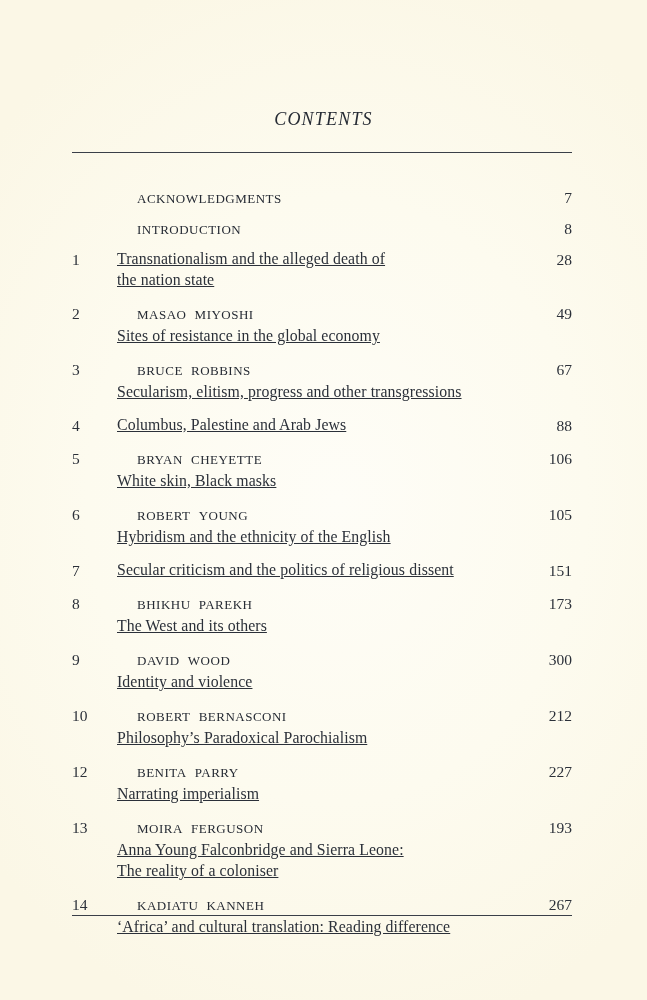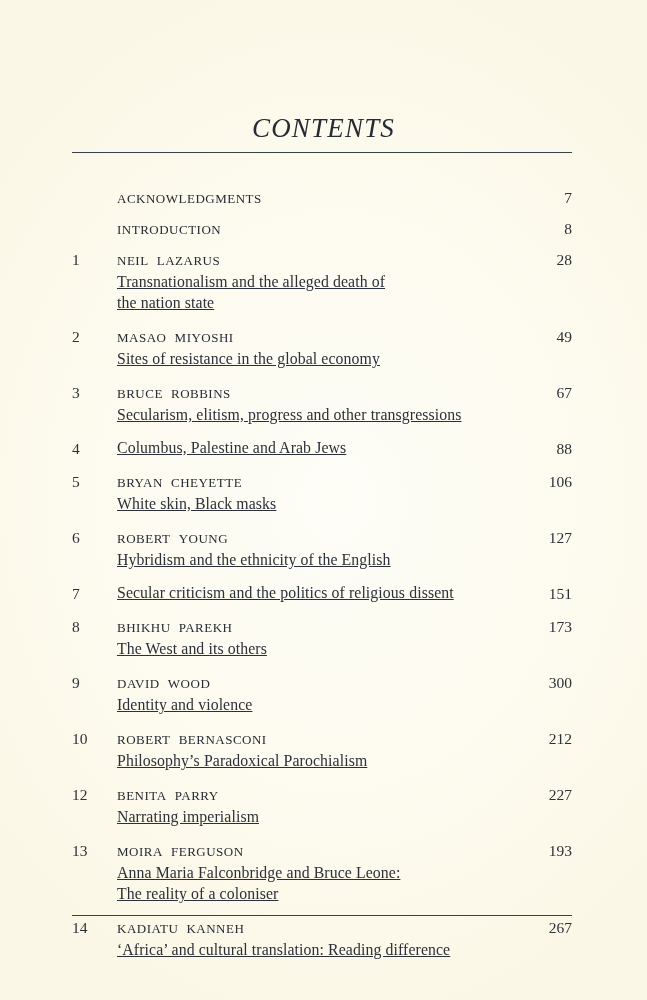--- a/index.html
+++ b/index.html
@@ -29,21 +29,21 @@
   }
 
   
   .toc-title {
     position: absolute;
     left: 0;
     right: 0;
     top: 104px;
     text-align: center;
     font-style: italic;
-    font-size: 39px;
+    font-size: 26px;
     letter-spacing: 1.2px;
     color: #262b34;
     font-variant: small-caps;
     text-transform: lowercase;
     line-height: 1;
   }
   .toc-title::first-letter {
     font-size: 1em;
   }
 
@@ -92,20 +92,21 @@
 
   .author {
     font-variant: small-caps;
     text-transform: lowercase;
     font-size: 18.5px;
     line-height: 23px;
     letter-spacing: 0.5px;
     word-spacing: 3px;
     color: #262b34;
     white-space: nowrap;
+    margin-left: 20px;
   }
 
   .front .author {
     font-size: 18.5px;
   }
 
   .subtitle {
     font-size: 15.8px;
     line-height: 21px;
     color: #2b3039;
@@ -145,21 +146,20 @@
       </div>
       <div class="toc-row front">
         <div class="body">
           <div class="author">Introduction</div>
         </div>
         <div class="pageno">8</div>
       </div>
       <div class="toc-row">
         <div class="num">1</div>
         <div class="body">
-          <div class="author">Neil Lazarus</div>
           <div class="subtitle">
             <span class="line">Transnationalism and the alleged death of</span>
             <span class="line">the nation state</span>
           </div>
         </div>
         <div class="pageno">28</div>
       </div>
       <div class="toc-row">
         <div class="num">2</div>
         <div class="body">
@@ -200,21 +200,21 @@
         <div class="pageno">106</div>
       </div>
       <div class="toc-row">
         <div class="num">6</div>
         <div class="body">
           <div class="author">Robert Young</div>
           <div class="subtitle">
             <span class="line">Hybridism and the ethnicity of the English</span>
           </div>
         </div>
-        <div class="pageno">127</div>
+        <div class="pageno">105</div>
       </div>
       <div class="toc-row">
         <div class="num">7</div>
         <div class="body">
           <div class="subtitle">
             <span class="line">Secular criticism and the politics of religious dissent</span>
           </div>
         </div>
         <div class="pageno">151</div>
       </div>
@@ -256,21 +256,21 @@
             <span class="line">Narrating imperialism</span>
           </div>
         </div>
         <div class="pageno">227</div>
       </div>
       <div class="toc-row">
         <div class="num">13</div>
         <div class="body">
           <div class="author">Moira Ferguson</div>
           <div class="subtitle">
-            <span class="line">Anna Maria Falconbridge and Bruce Leone:</span>
+            <span class="line">Anna Young Falconbridge and Sierra Leone:</span>
             <span class="line">The reality of a coloniser</span>
           </div>
         </div>
         <div class="pageno">193</div>
       </div>
       <div class="toc-row">
         <div class="num">14</div>
         <div class="body">
           <div class="author">Kadiatu Kanneh</div>
           <div class="subtitle">

